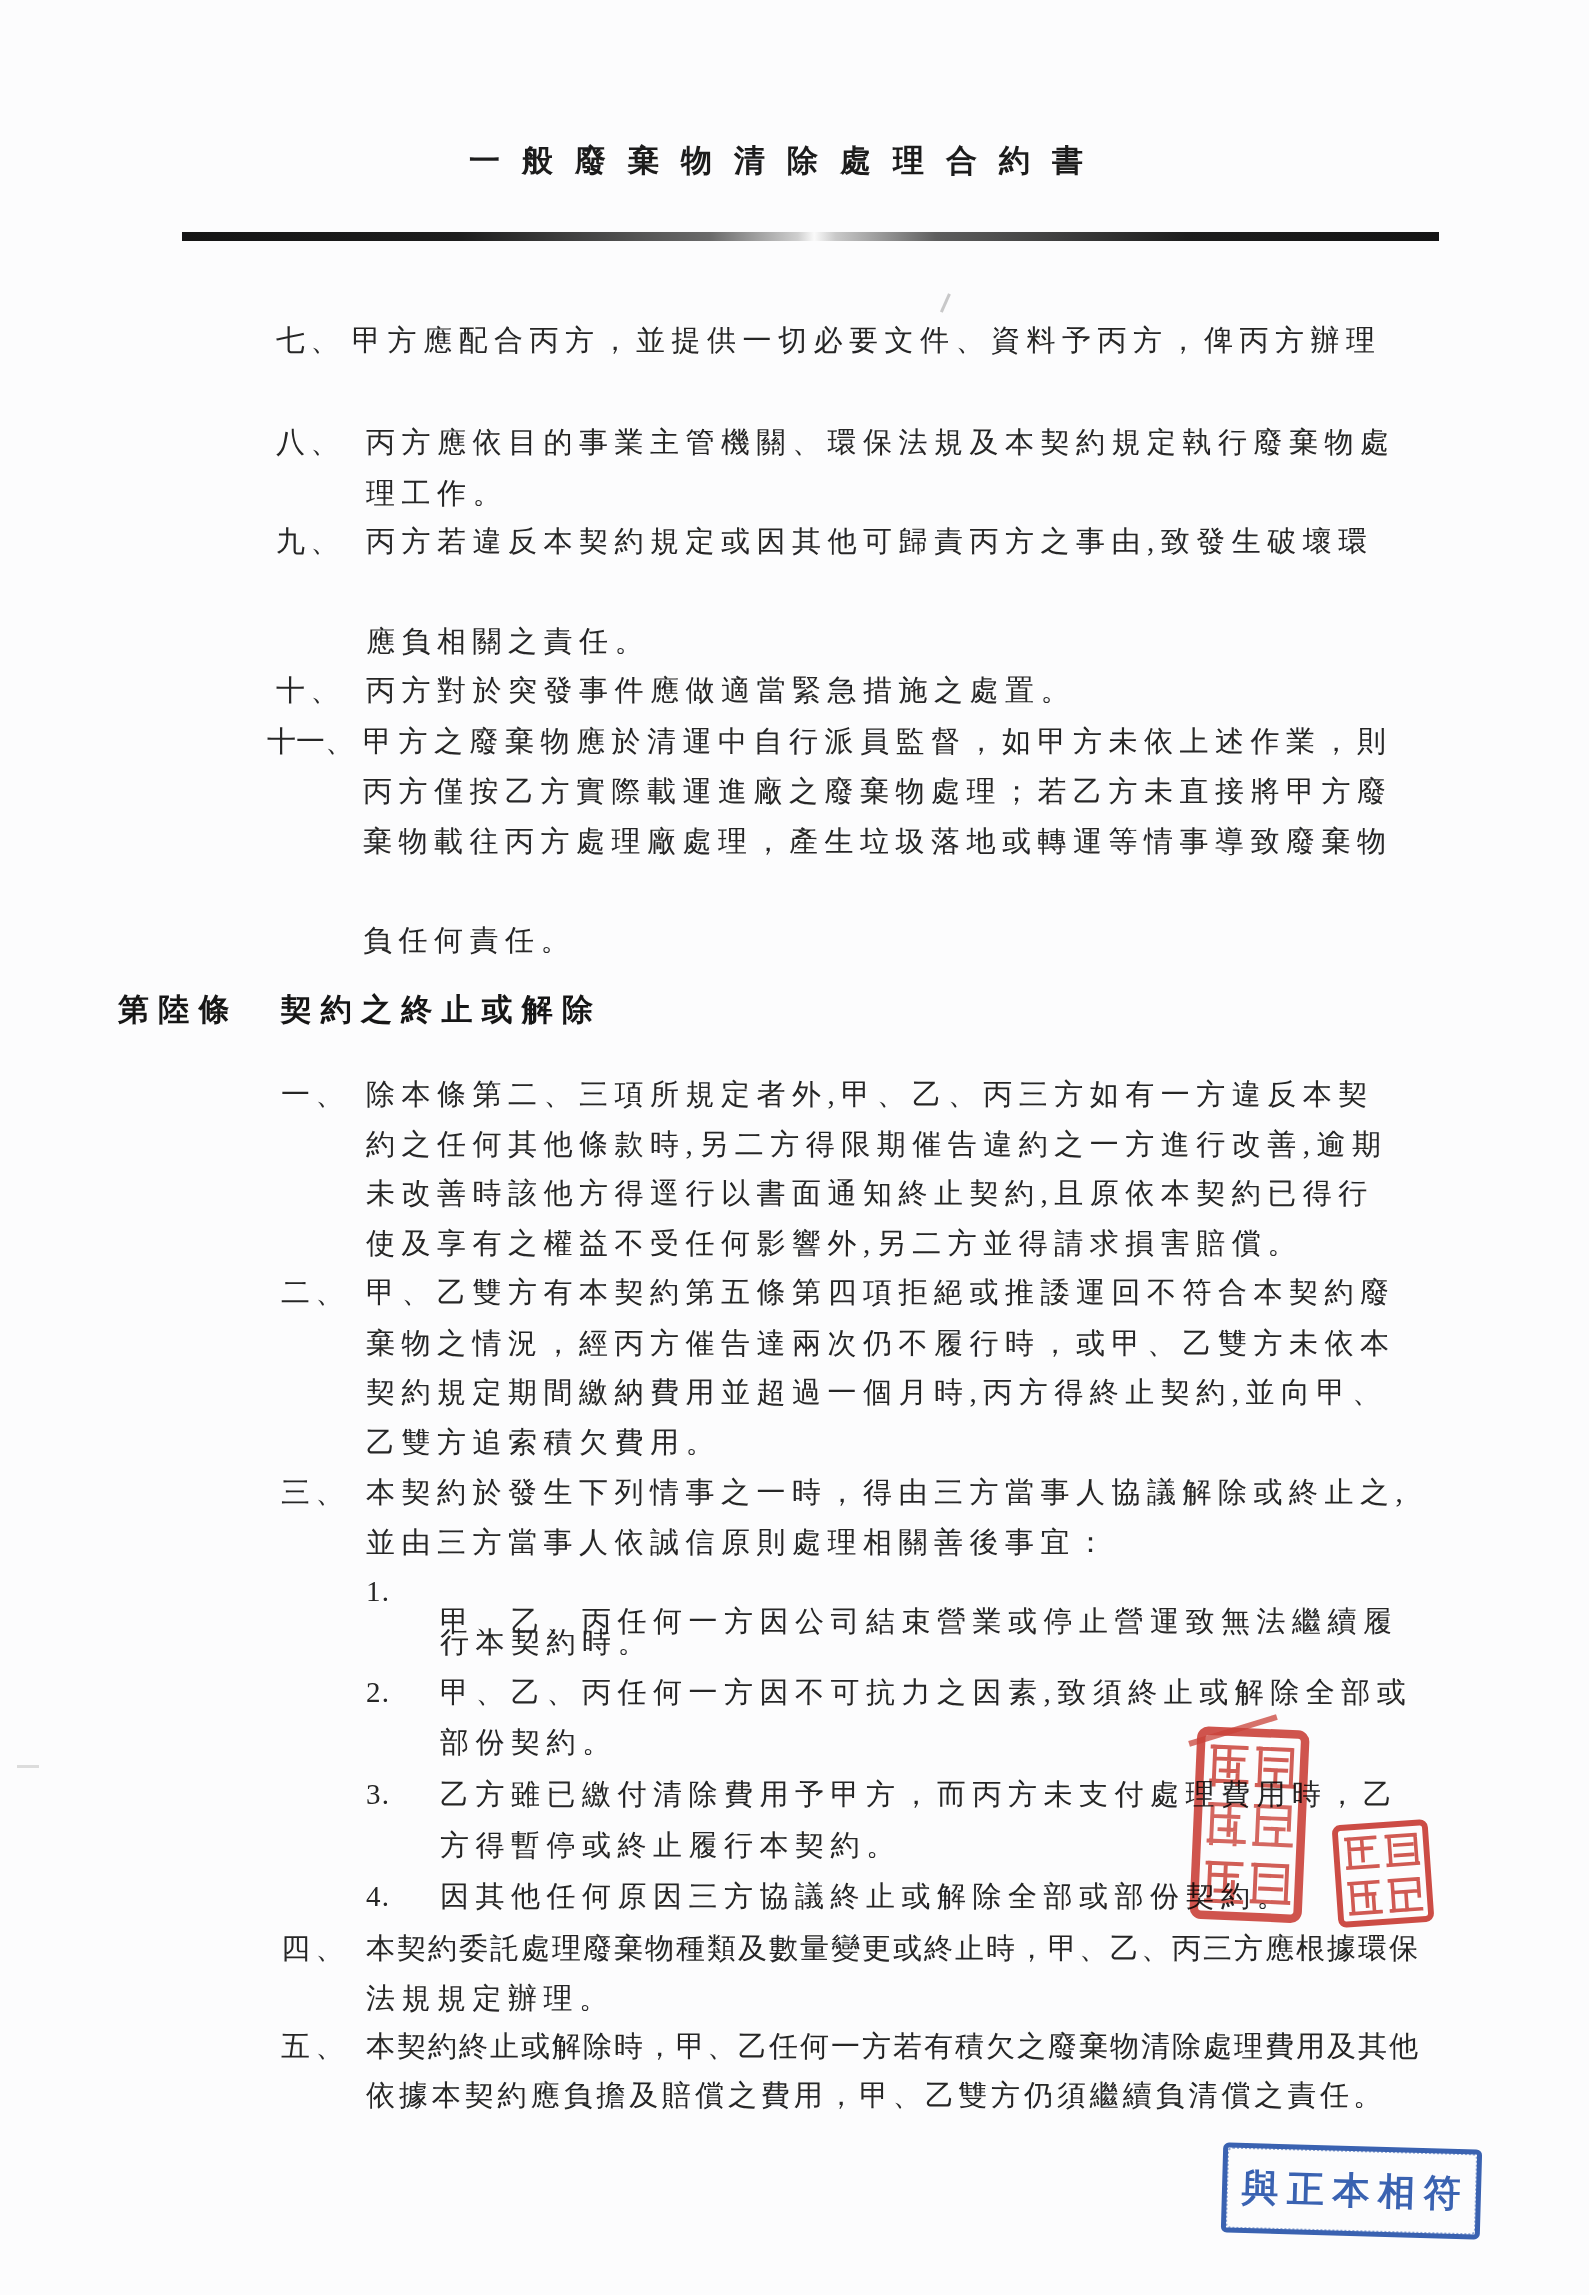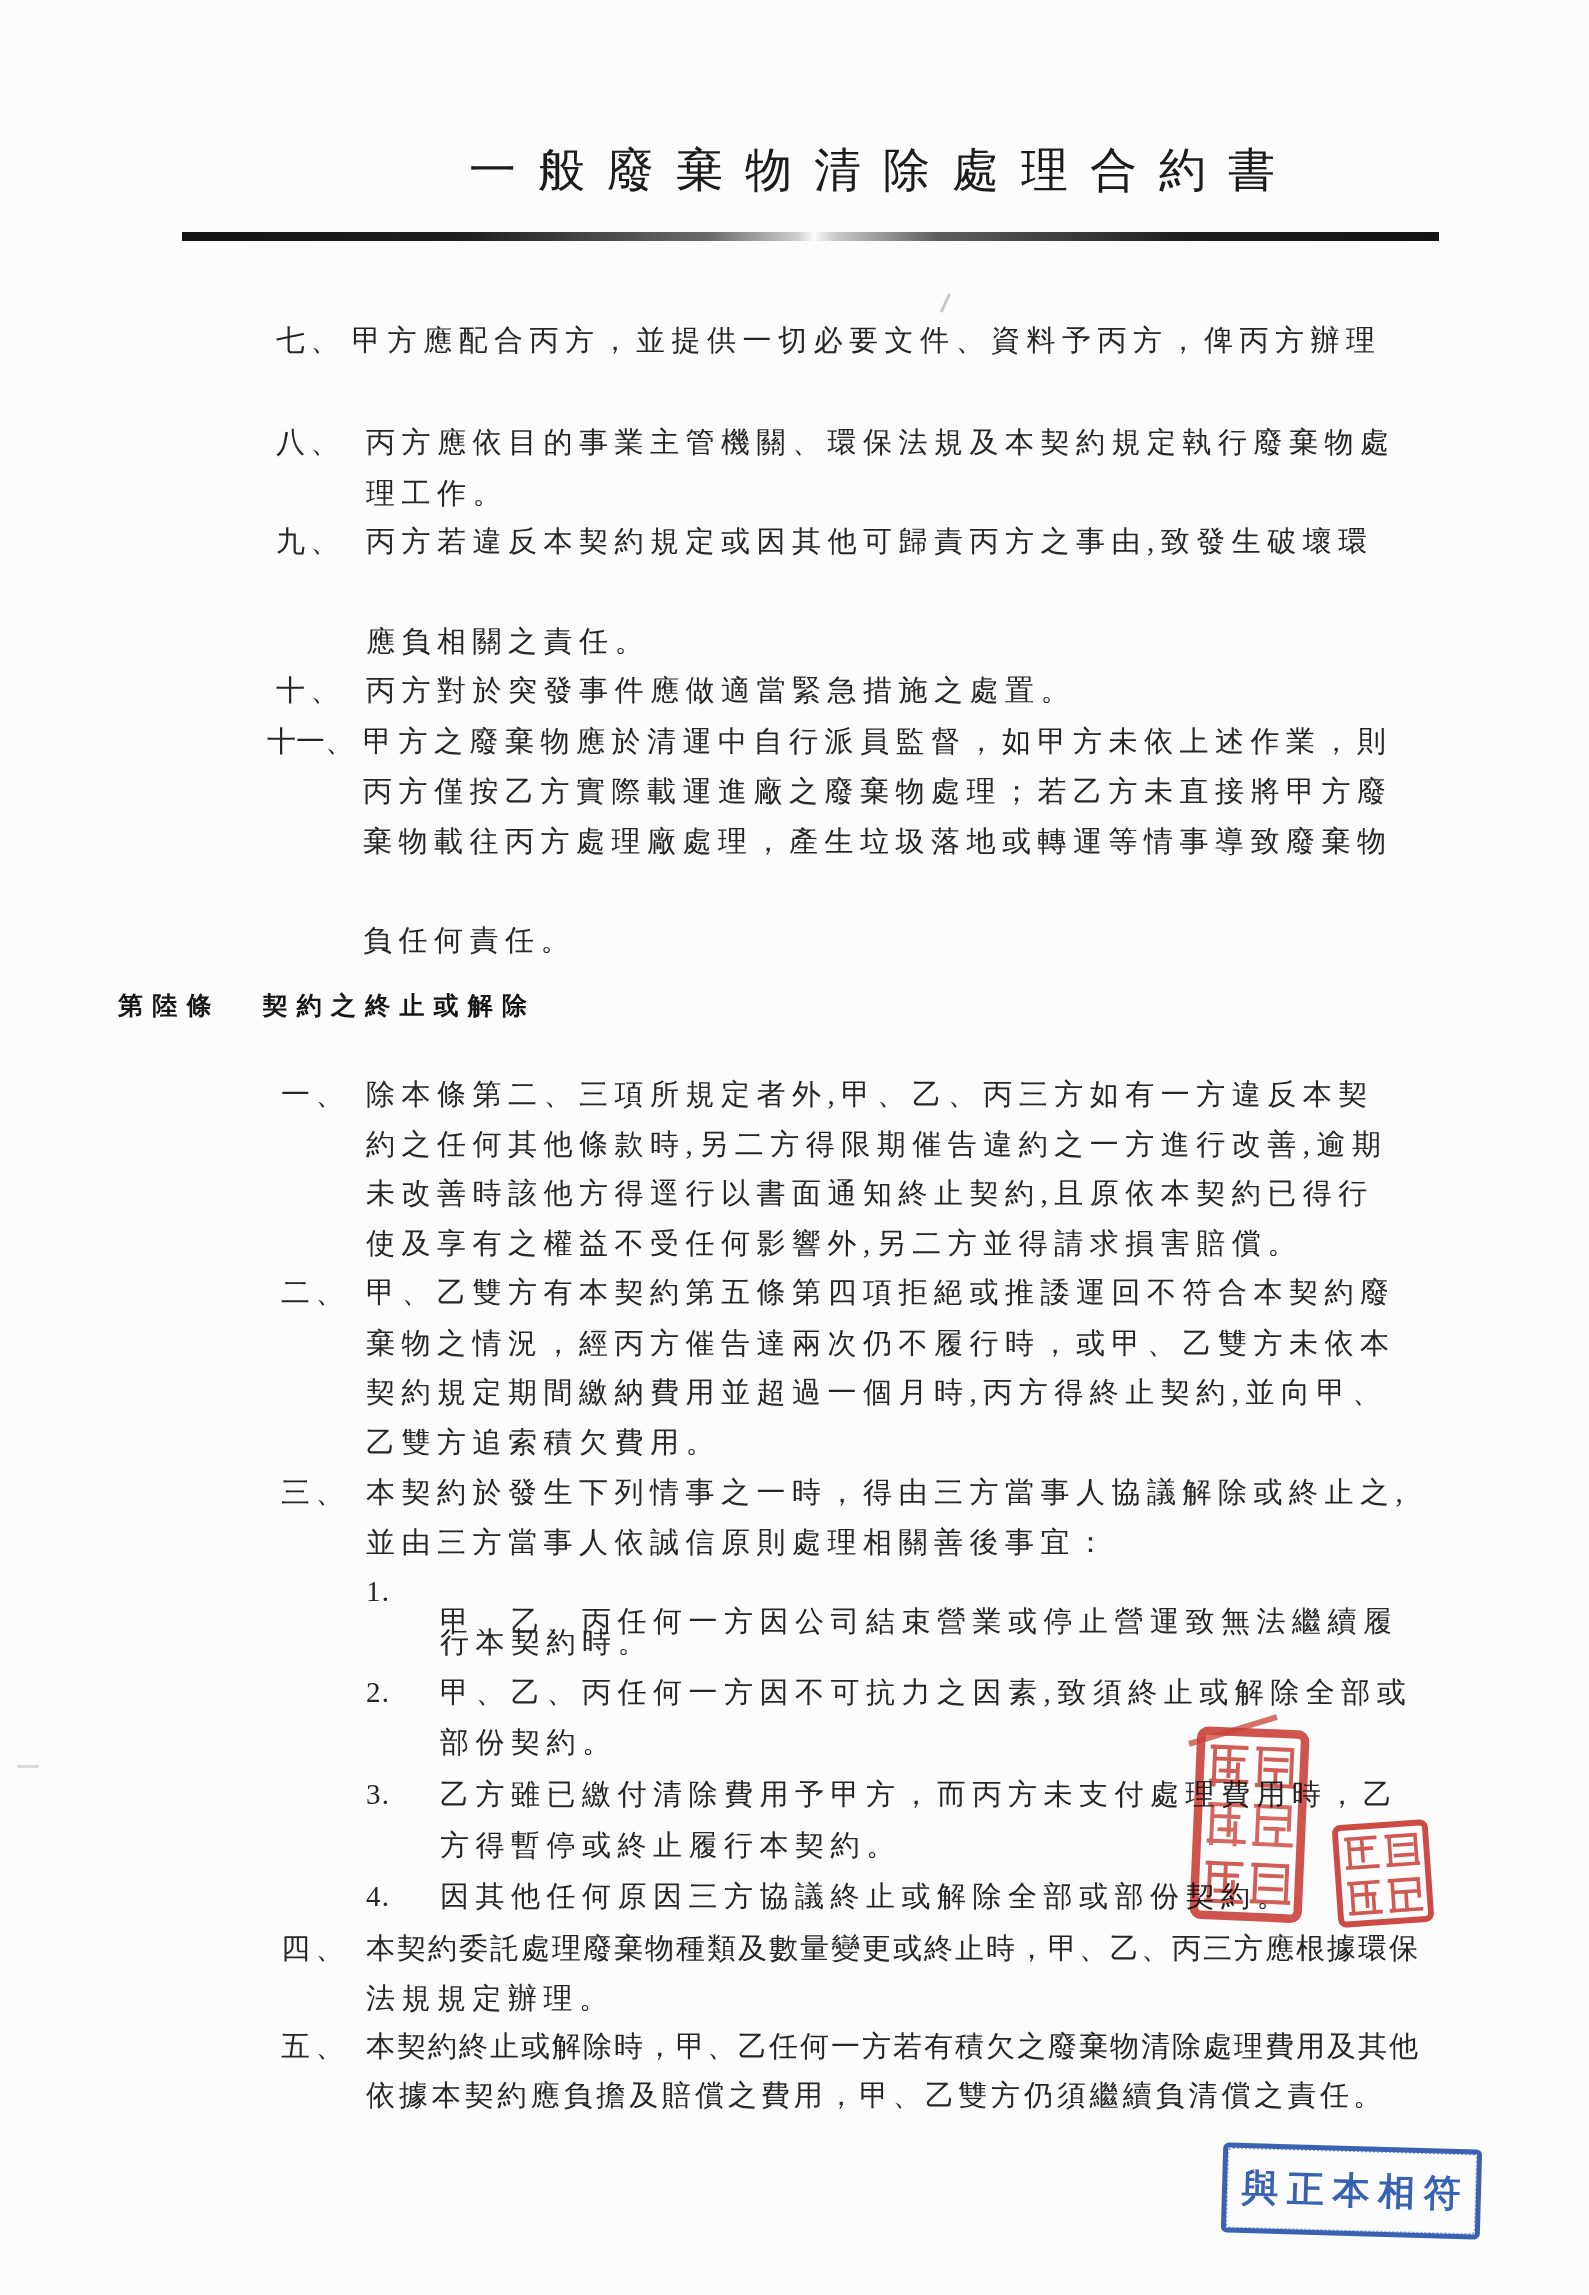--- a/index.html
+++ b/index.html
@@ -7,43 +7,43 @@
     position:relative;
     width:1589px;height:2295px;
     margin:0 auto;
     background:#fcfcfd;
     overflow:hidden;
     font-family:"Liberation Serif","DejaVu Serif",serif;
     color:#242424;
   }
   .ttl{
     position:absolute;
-    font-size:47px;line-height:1.15;
+    font-size:31px;line-height:1.15;
     letter-spacing:22px;
-    font-weight:400;
+    font-weight:700;
     white-space:nowrap;
     color:#1c1c1c;
   }
   .rule{
     position:absolute;
     height:9.2px;
     background:linear-gradient(90deg,#151515 0%,#1d1d1d 22%,#6a6a6a 42%,#cfcfcf 49%,#fafafa 50.3%,#c9c9c9 52%,#5e5e5e 60%,#1d1d1d 80%,#141414 100%);
   }
   .ln{
     position:absolute;
     font-size:29px;line-height:1.18;
     letter-spacing:6.5px;
     white-space:nowrap;
     color:#262626;
   }
   .num{letter-spacing:5.2px;}
   .subnum{letter-spacing:1.3px;}
   .hdr{
     position:absolute;
-    font-size:25px;line-height:1.2;
+    font-size:31px;line-height:1.2;
     font-weight:700;
     letter-spacing:9.2px;
     white-space:nowrap;
     color:#161616;
   }
   .hdr .hdr-t{margin-left:42px;}
   .stamp-svg{
     position:absolute;
     mix-blend-mode:multiply;
     overflow:visible;

